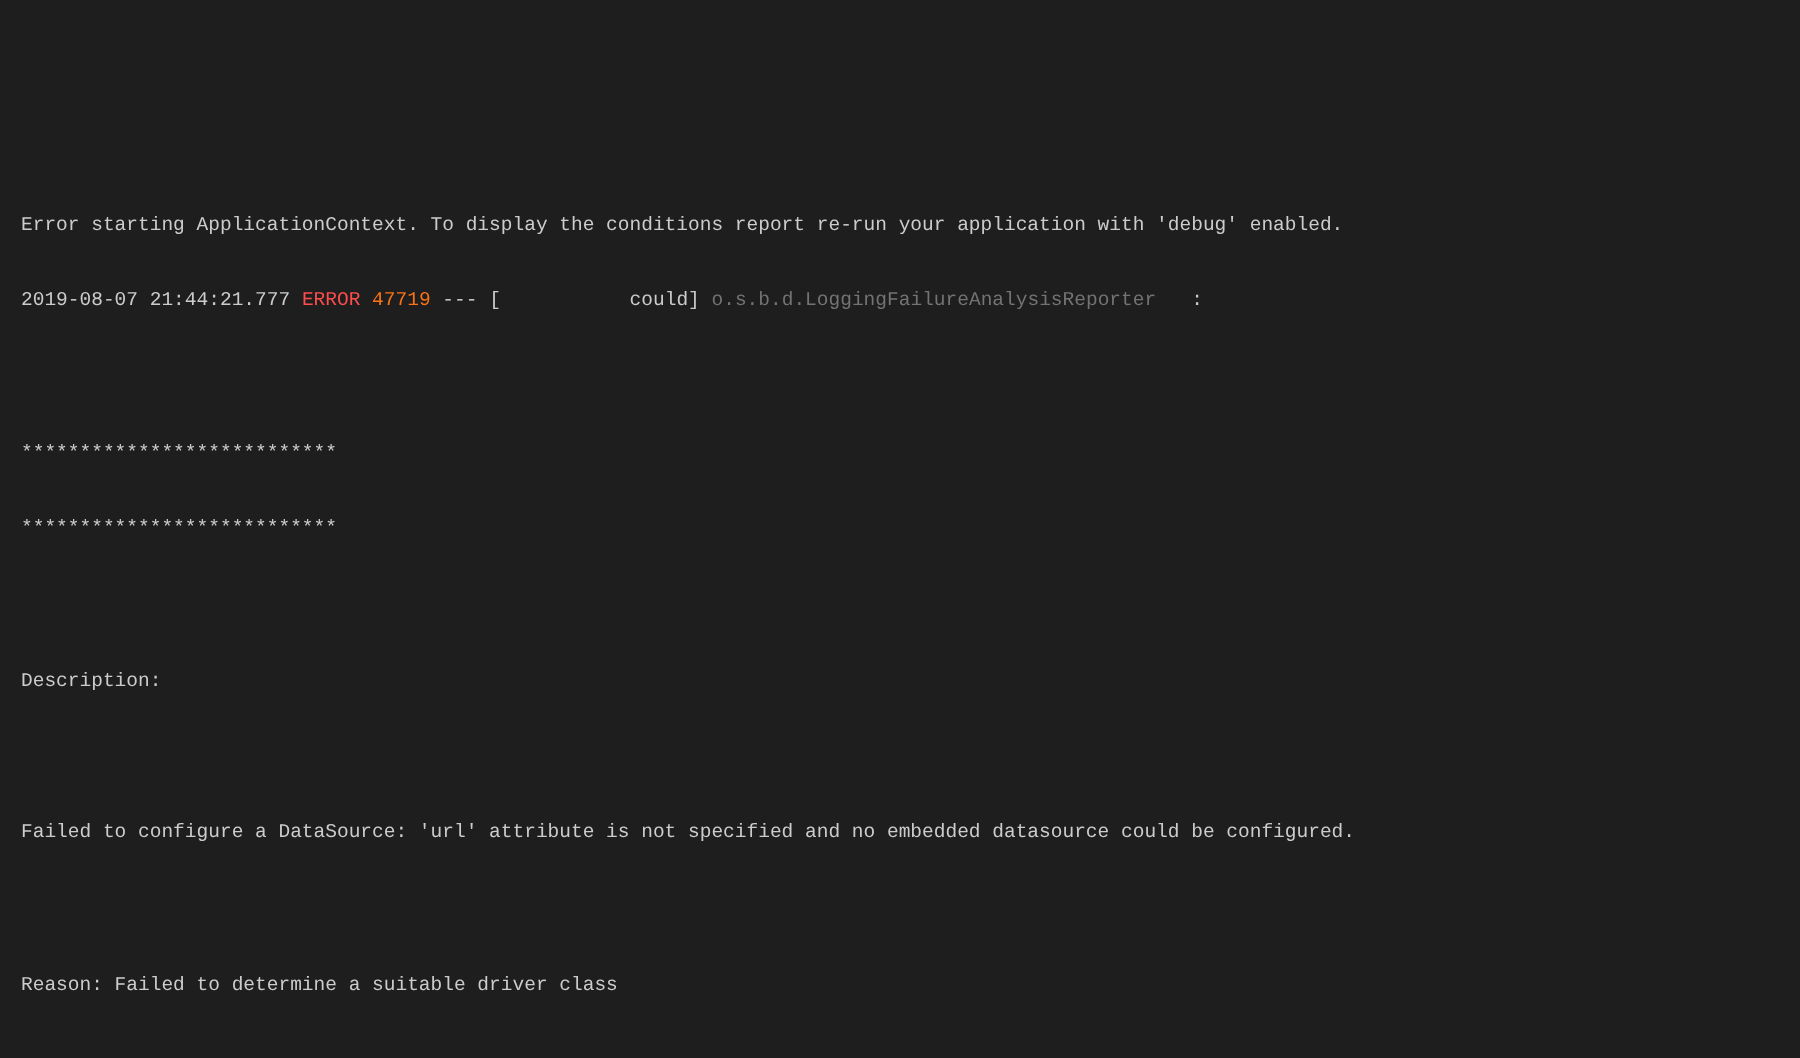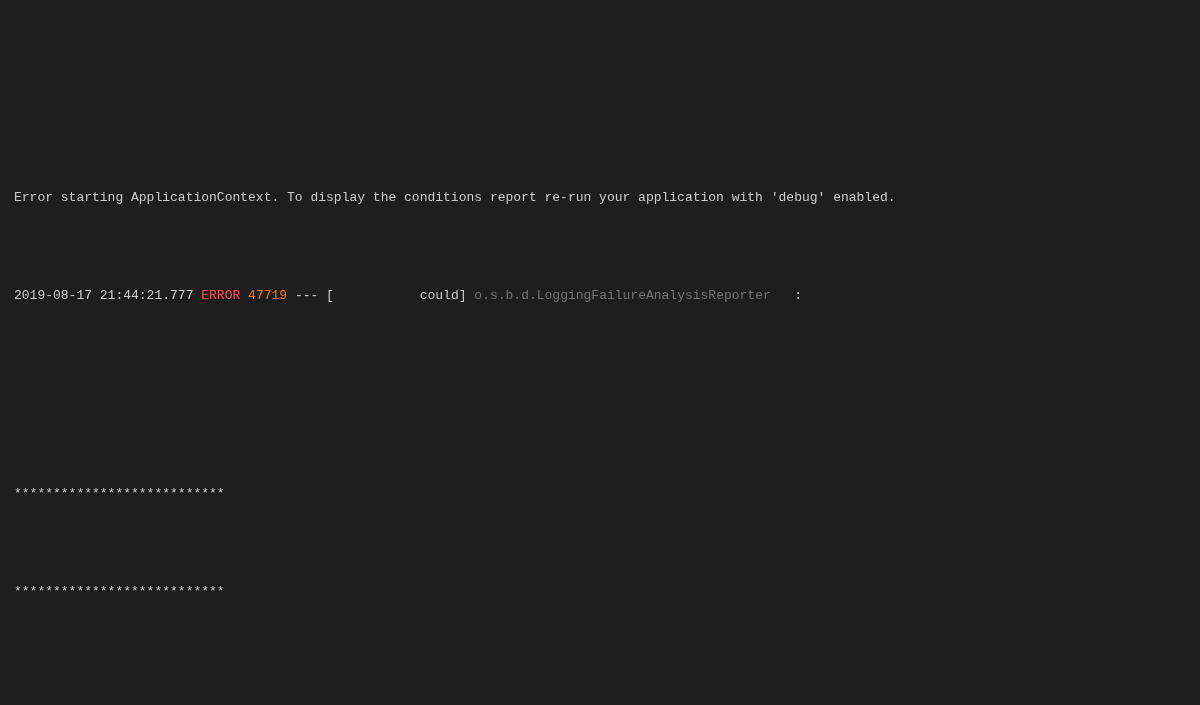--- a/index.html
+++ b/index.html
@@ -18,21 +18,20 @@
       height: 705px;
       overflow: hidden;
       white-space: pre;
     }
     .console-output {
       cursor: text;
       user-select: text;
     }
     .line {
       min-height: 1.95em;
-      margin-top: 48px;
     }
     .log-error {
       color: #ff4d4d;
     }
     .log-pid {
       color: #f97316;
     }
     .log-class {
       color: #737373;
     }
@@ -40,26 +39,28 @@
       color: #cccccc;
     }
   </style>
 </head>
 <body>
 
 
 
 <div class="console-output">
 <div class="line"><span class="plain">Error starting ApplicationContext. To display the conditions report re-run your application with 'debug' enabled.</span></div>
-<div class="line"><span class="plain">2019-08-17 21:44:21.777</span> <span class="log-error">ERROR</span> <span class="log-pid">47719</span><span class="plain"> --- [           could] </span><span class="log-class">o.s.b.d.LoggingFailureAnalysisReporter</span><span class="plain">   :</span></div>
+<div class="line"><span class="plain">2019-08-07 21:44:21.777</span> <span class="log-error">ERROR</span> <span class="log-pid">47719</span><span class="plain"> --- [           could] </span><span class="log-class">o.s.b.d.LoggingFailureAnalysisReporter</span><span class="plain">   :</span></div>
 <div class="line">&nbsp;</div>
 <div class="line"><span class="plain">***************************</span></div>
 <div class="line"><span class="plain">***************************</span></div>
 <div class="line">&nbsp;</div>
+<div class="line"><span class="plain">Description:</span></div>
 <div class="line">&nbsp;</div>
+<div class="line"><span class="plain">Failed to configure a DataSource: 'url' attribute is not specified and no embedded datasource could be configured.</span></div>
 <div class="line">&nbsp;</div>
 <div class="line"><span class="plain">Reason: Failed to determine a suitable driver class</span></div>
 
 
 
 
 
 
 
 

